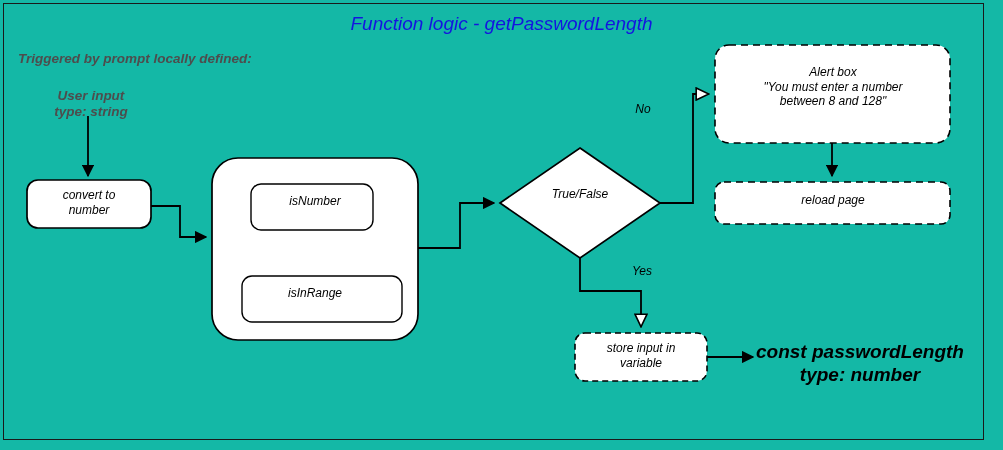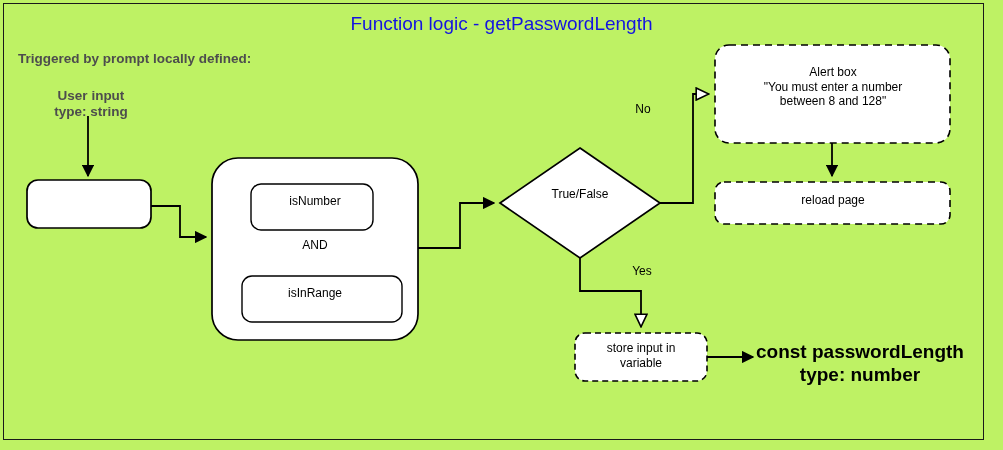--- a/index.html
+++ b/index.html
@@ -4,23 +4,24 @@
 <style>
   html, body {
     margin: 0;
     padding: 0;
     background: #ffffff;
   }
   #canvas {
     position: relative;
     width: 1003px;
     height: 450px;
-    background: #bef264;
+    background: #14b8a6;
     font-family: "Liberation Sans", sans-serif;
     overflow: hidden;
+    font-style: italic;
   }
   #frame {
     position: absolute;
     left: 3px;
     top: 3px;
     width: 981px;
     height: 437px;
     border: 1px solid #1a1a1a;
     box-sizing: border-box;
   }
@@ -130,22 +131,23 @@
 
     <path d="M 660 203 L 693 203 L 693 94 L 709 94" fill="none" stroke="#000000" stroke-width="1.8" marker-end="url(#arrow-open)"></path>
 
     <path d="M 832 143 L 832 176" fill="none" stroke="#000000" stroke-width="1.8" marker-end="url(#arrow-filled)"></path>
 
     <path d="M 580 258 L 580 291 L 641 291 L 641 327" fill="none" stroke="#000000" stroke-width="1.8" marker-end="url(#arrow-open)"></path>
 
     <path d="M 707 357 L 753 357" fill="none" stroke="#000000" stroke-width="1.8" marker-end="url(#arrow-filled)"></path>
   </svg>
 
+  <div class="txt node-label" id="convert-label">convert to
+number</div>
   <div class="txt node-label" id="isnumber-label">isNumber</div>
-  <div class="txt node-label" id="and-label">AND</div>
   <div class="txt node-label" id="isinrange-label">isInRange</div>
   <div class="txt node-label" id="diamond-label">True/False</div>
   <div class="txt node-label" id="alert-label">Alert box
 "You must enter a number
 between 8 and 128"</div>
   <div class="txt node-label" id="reload-label">reload page</div>
   <div class="txt node-label" id="store-label">store input in
 variable</div>
   <div class="txt" id="const-label">const passwordLength
 type: number</div>

